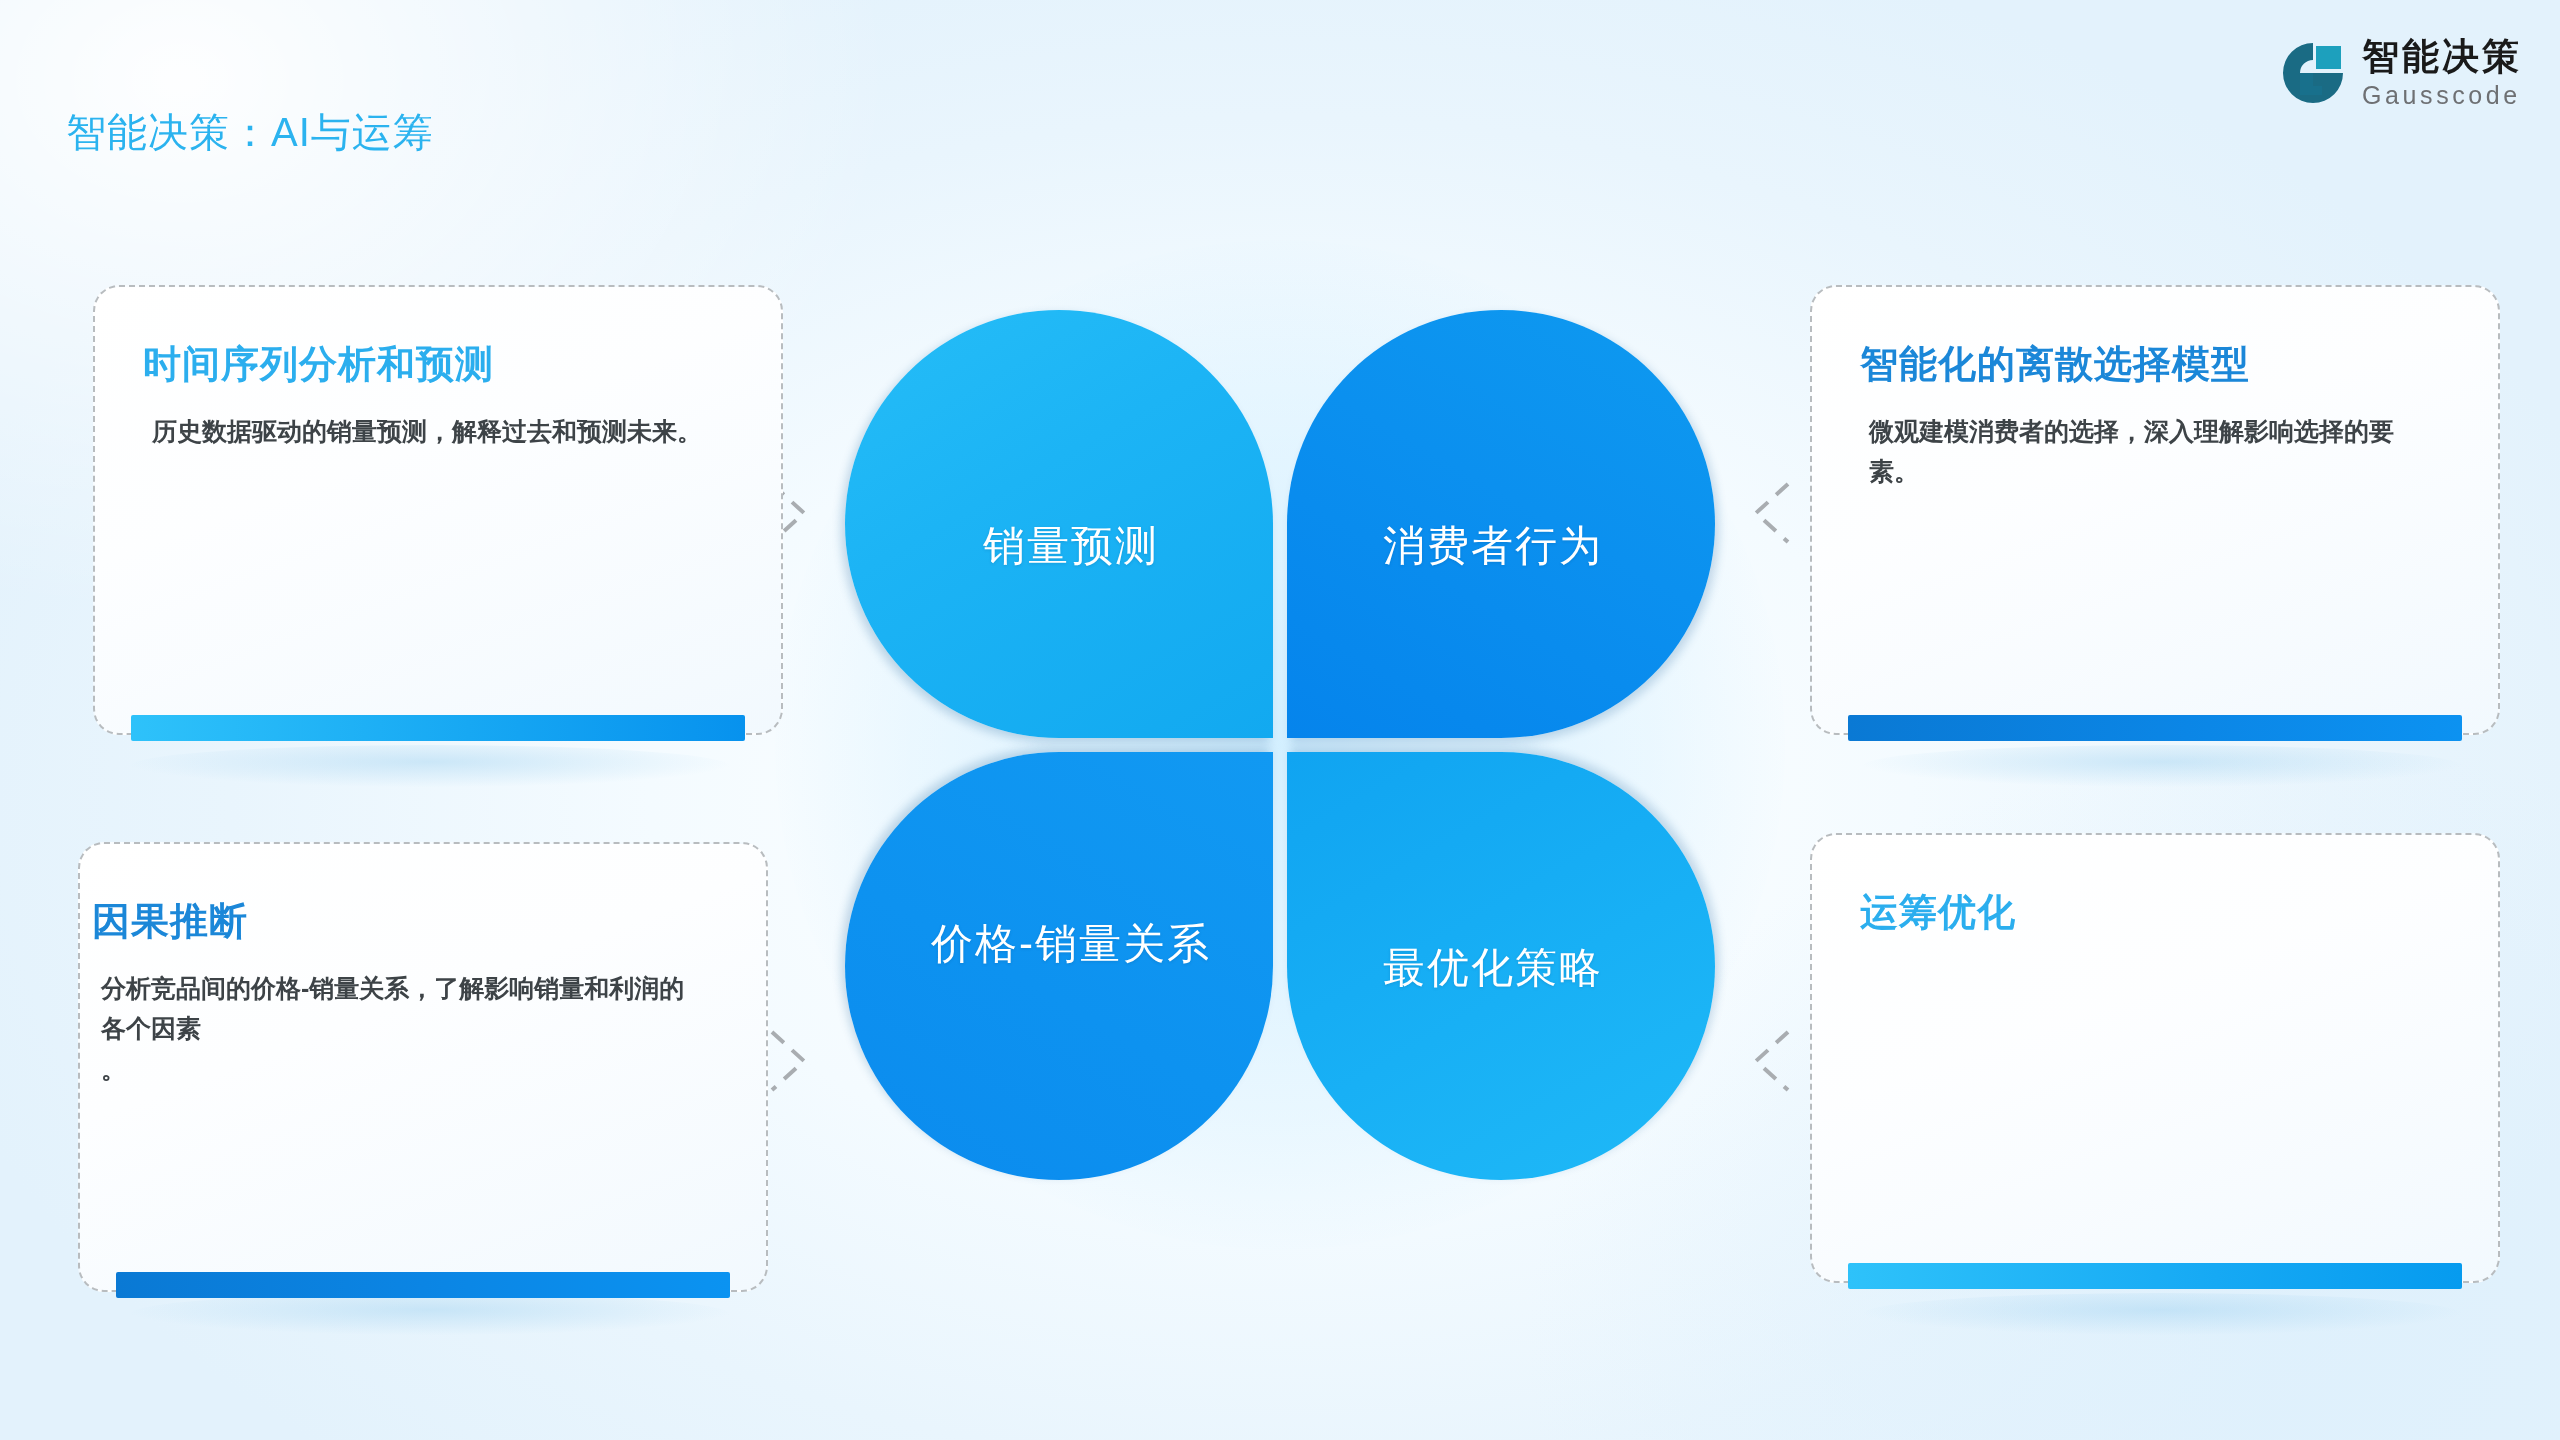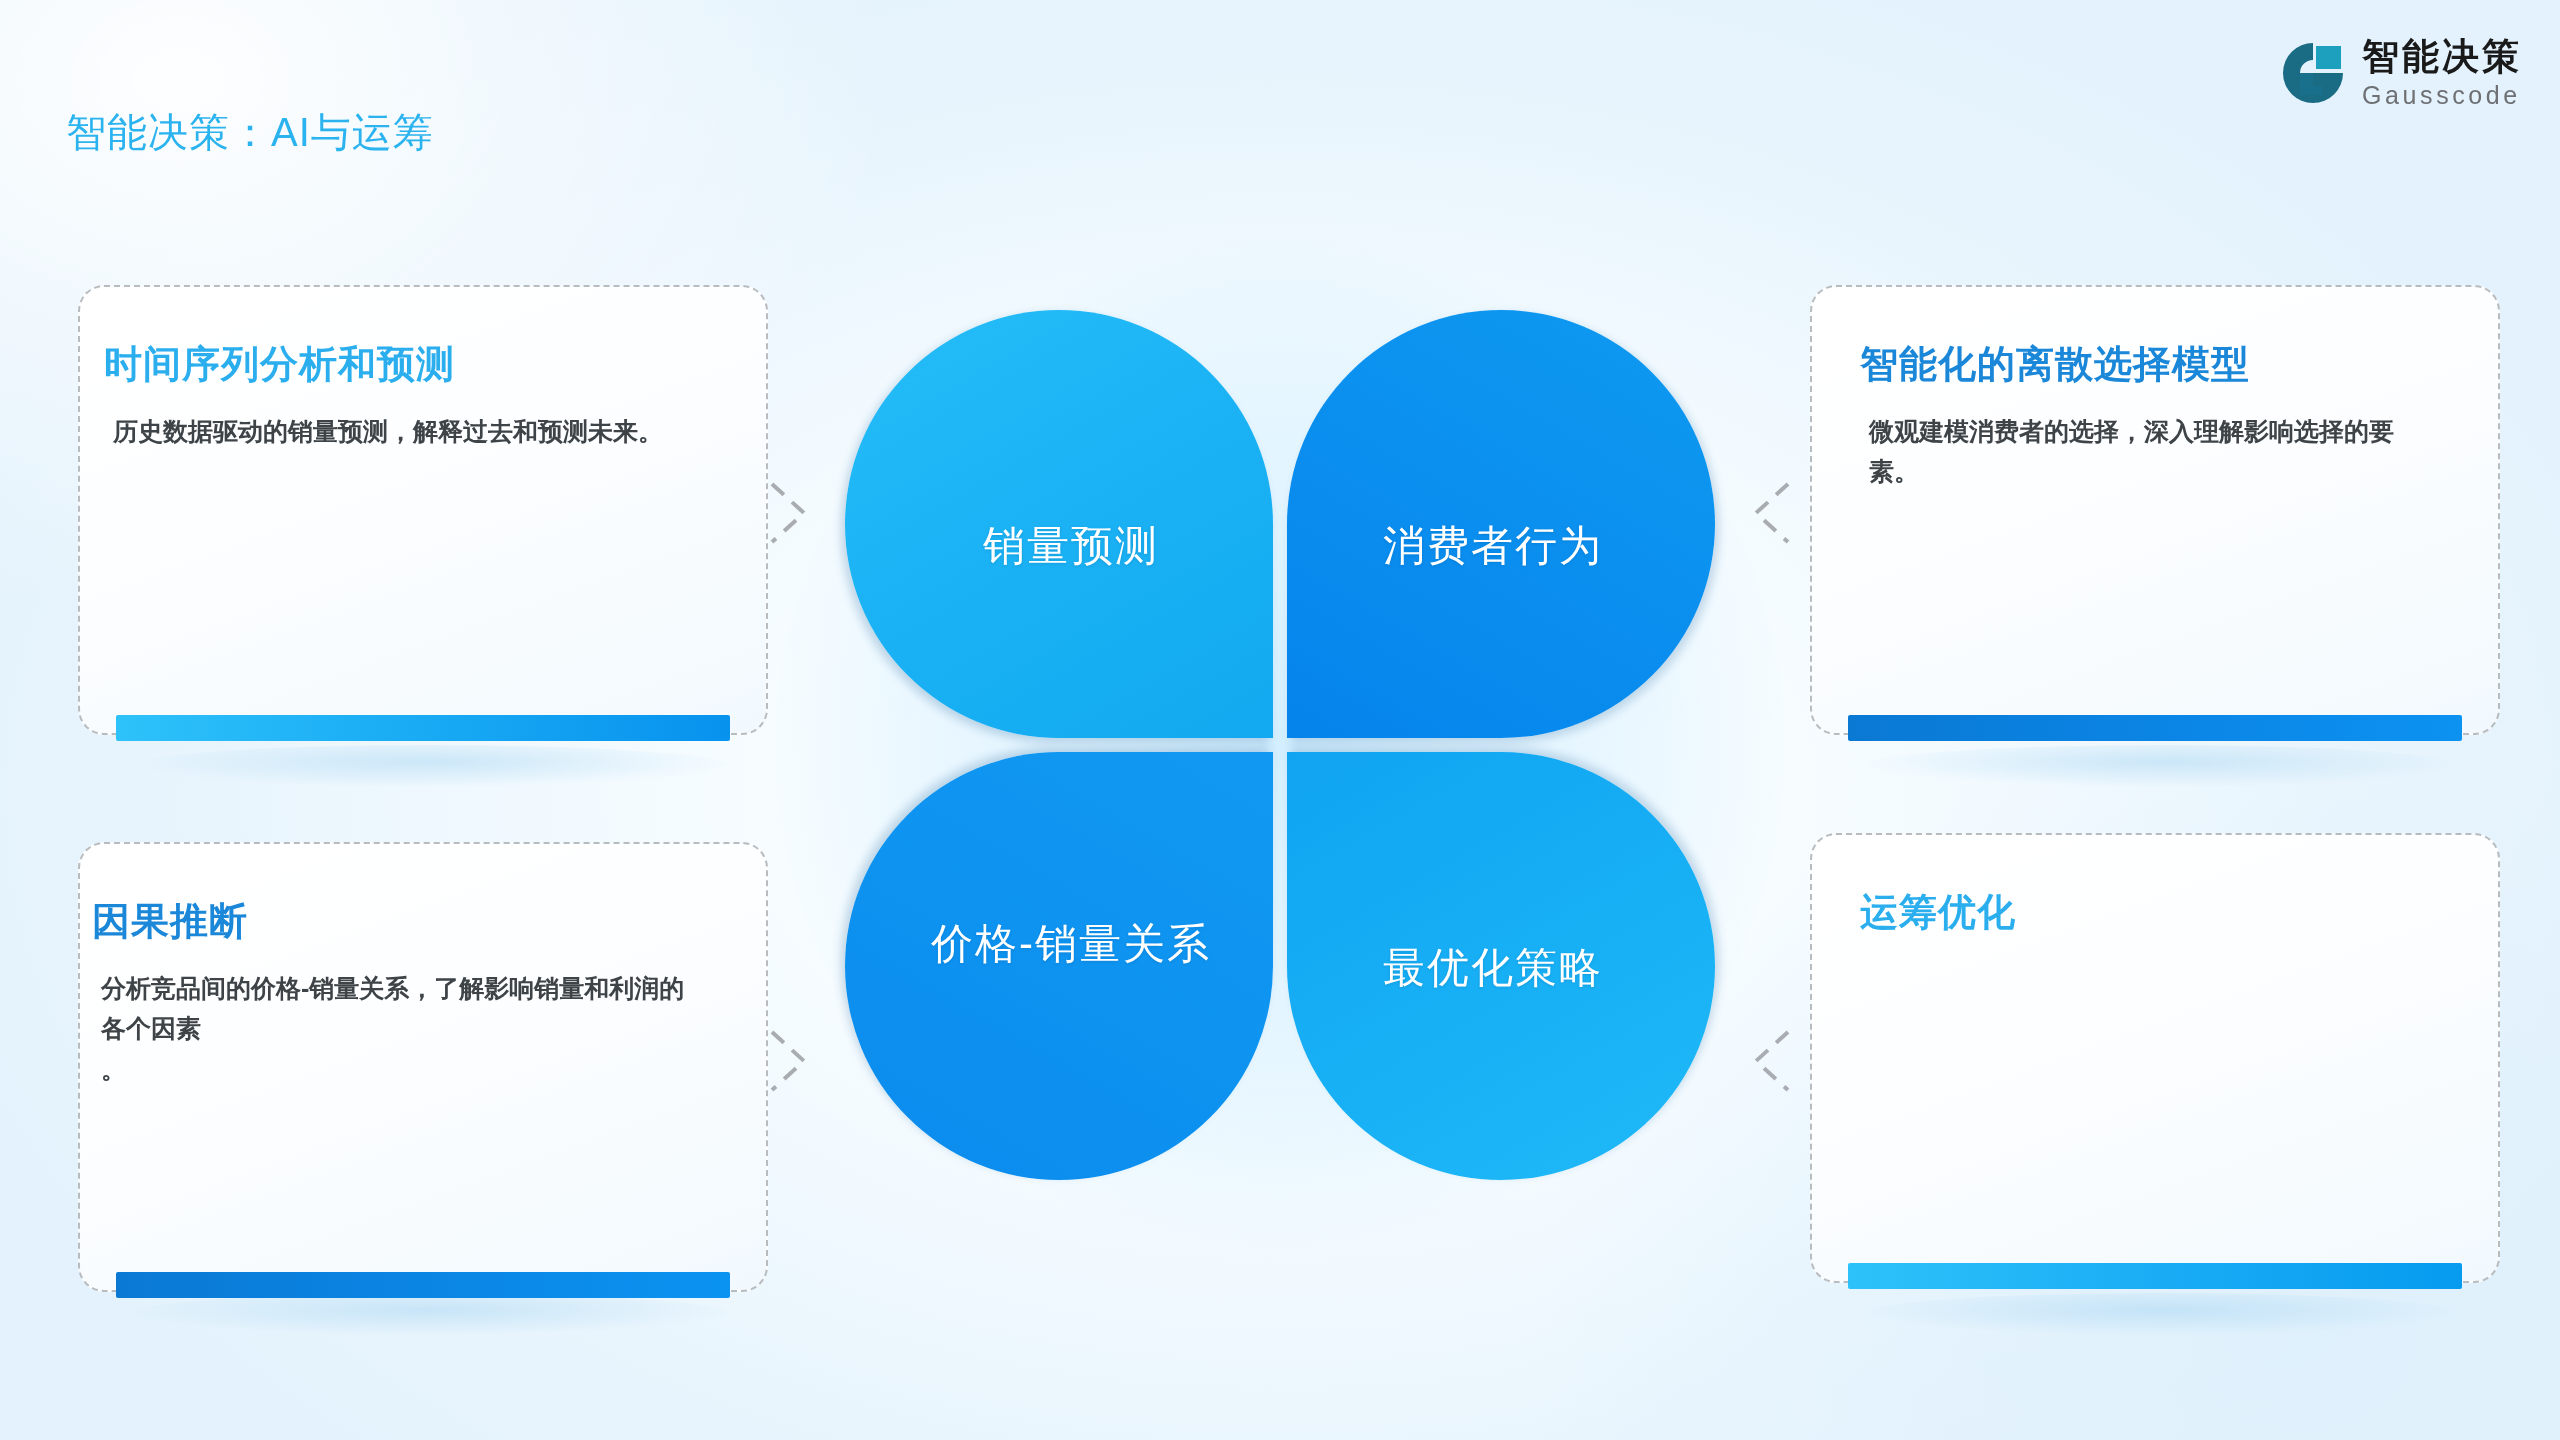--- a/index.html
+++ b/index.html
@@ -178,21 +178,21 @@
   .card.deep .card-title { color: #1b87d8; }
   .card-desc {
     font-size: 25px;
     color: #3d4347;
     line-height: 1.62;
     margin: 9px;
     white-space: pre-line;
     font-weight: bold;
   }
 
-  .card.tl { left: 78px;  top: 285px; padding-left: 24px; }
+  .card.tl { left: 93px;  top: 285px; }
   .card.bl { left: 78px;  top: 842px; padding-left: 12px; }
   .card.tr { left: 1810px; top: 285px; }
   .card.br { left: 1810px; top: 833px; }
 
   
   .chevron {
     position: absolute;
     width: 46px;
     height: 70px;
     pointer-events: none;

